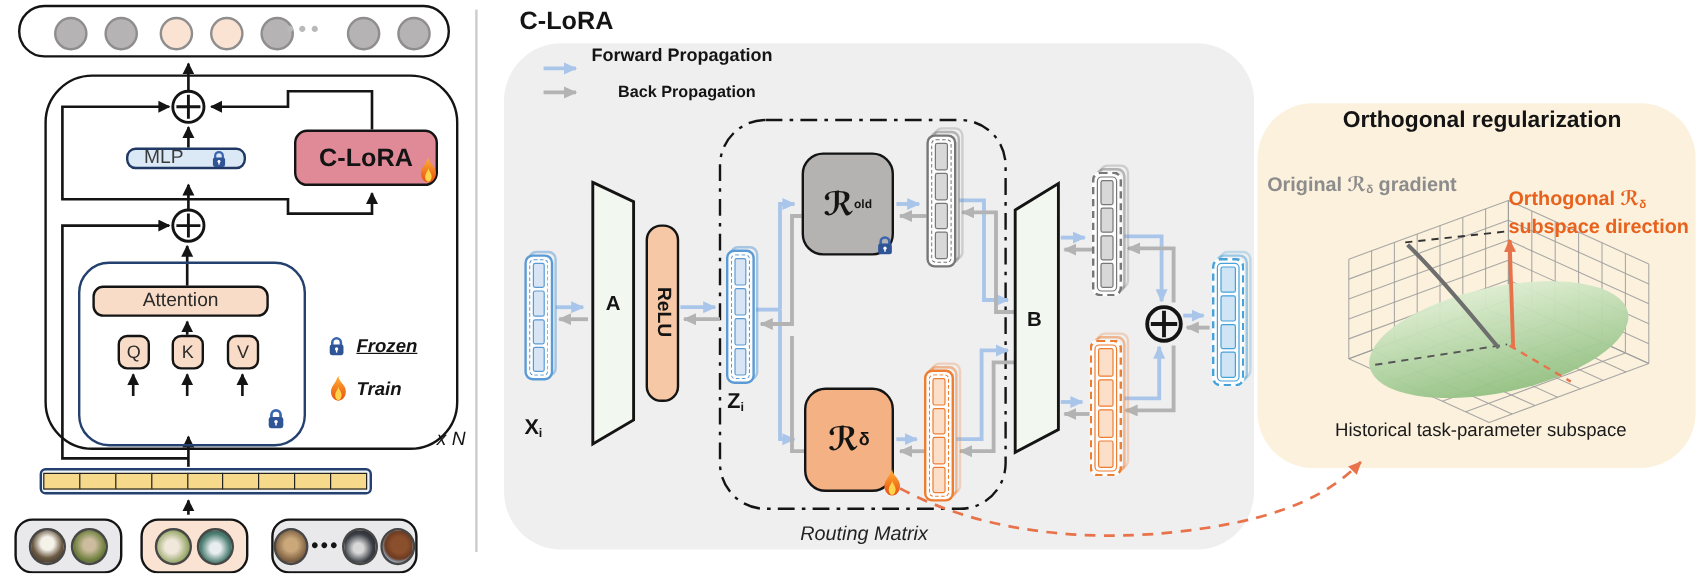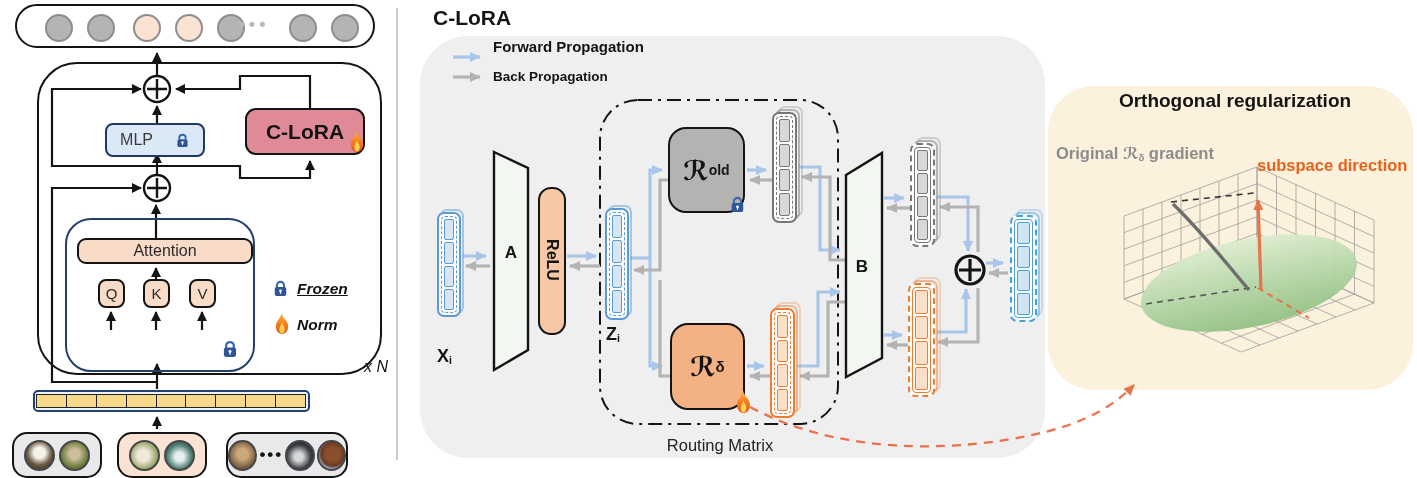--- a/index.html
+++ b/index.html
@@ -13,23 +13,23 @@
   .center{text-align:center;}
 
   
   .tokenbox{left:15px;top:4px;width:360px;height:44px;border:2.4px solid #141414;border-radius:22px;background:#fff;display:flex;align-items:center;}
   .tok{position:absolute;width:28px;height:28px;border-radius:50%;border:2.4px solid #8f8d8d;top:8px;box-sizing:border-box;}
   .tok.gray{background:#b5b3b3;}
   .tok.peach{background:#fbe3d3;}
   .bigblock{left:37px;top:62px;width:345px;height:313px;border:2.4px solid #141414;border-radius:40px;background:transparent;}
   .subblock{left:65px;top:218px;width:190px;height:154px;border:2px solid #24406e;border-radius:26px;}
   .pbox{display:flex;align-items:center;justify-content:center;border:2px solid #141414;font-size:16px;color:#2a2a2a;}
-  .mlpbox{left:105px;top:123px;width:100px;height:34px;background:#dbe8f6;border:2px solid #1f3864;border-radius:8px;gap:22px;}
+  .mlpbox{left:105px;top:123px;width:100px;height:18px;background:#dbe8f6;border:2px solid #1f3864;border-radius:8px;gap:22px;}
   .clorabox{left:245px;top:108px;width:120px;height:47px;background:#e08a97;border:2.4px solid #141414;border-radius:11px;font-size:21px;font-weight:bold;color:#141414;}
-  .attnbox{left:77px;top:238px;width:176px;height:26px;background:#f8dcc7;border-radius:9px;}
+  .attnbox{left:77px;top:238px;width:147px;height:26px;background:#f8dcc7;border-radius:9px;}
   .qkv{width:27px;height:29px;background:#f8dcc7;border-radius:8px;font-size:15px;}
   .normbox{left:107px;top:330px;width:101px;height:29px;background:#fbe9c8;border-radius:8px;}
   .strip{left:33px;top:390px;width:277px;height:22px;border:2.2px solid #24406e;border-radius:5px;background:#eef4fb;display:flex;gap:0;padding:2px;box-sizing:border-box;}
   .strip .tcell{flex:1;background:#f7d98b;border:1.2px solid #222;margin-left:-1px;}
   .group{border:2.2px solid #141414;border-radius:15px;display:flex;align-items:center;justify-content:center;gap:4px;}
   .animal{width:31px;height:31px;border-radius:50%;border:2.4px solid #474747;box-sizing:border-box;}
   .a-bird{background:radial-gradient(circle at 50% 40%,#f5f2ea 0 26%,#6b5a43 58%,#2e2620 100%);}
   .a-owl{background:radial-gradient(circle at 50% 45%,#cdbd9e 0 24%,#70803f 63%,#3f4a22 100%);}
   .a-cat{background:radial-gradient(circle at 45% 50%,#f0e8da 0 28%,#98a86a 68%,#5d6e3a 100%);}
   .a-duck{background:radial-gradient(circle at 50% 55%,#e8eef0 0 22%,#4e7f72 60%,#25423c 100%);}
@@ -274,21 +274,21 @@
       <use href="#lock"></use>
     </svg>
 
   <svg class="icon" style="left:272px;top:280px;" width="17" height="17" viewBox="0 0 16 16">
       <use href="#lock"></use>
     </svg>
   <div class="lbl bold" style="left:297px;top:280px;font-size:15.5px;font-style:italic;text-decoration:underline;">Frozen</div>
   <svg class="icon" style="left:273px;top:312px;" width="18" height="24" viewBox="0 0 20 26">
       <use href="#flame"></use>
     </svg>
-  <div class="lbl bold" style="left:297px;top:316px;font-size:15.5px;font-style:italic;">Norm</div>
+  <div class="lbl bold" style="left:297px;top:316px;font-size:15.5px;font-style:italic;">Train</div>
 
   <div class="lbl" style="left:364px;top:358px;font-size:16px;font-style:italic;">x N</div>
 
   <div class="comp strip">
     <div class="tcell"></div>
       <div class="tcell"></div>
       <div class="tcell"></div>
       <div class="tcell"></div>
       <div class="tcell"></div>
       <div class="tcell"></div>
@@ -307,21 +307,21 @@
   </div>
   <div class="comp group" style="left:226px;top:432px;width:122px;height:46px;background:#e9e9eb;gap:2px;">
     <div class="animal a-deer"></div>
     <span class="dots" style="font-size:17px;color:#141414;letter-spacing:2px;">•••</span>
     <div class="animal a-goose"></div>
     <div class="animal a-horse"></div>
   </div>
 
   <div class="lbl bold" style="left:433px;top:6px;font-size:21px;">C-LoRA</div>
   <div class="lbl bold" style="left:493px;top:38px;font-size:15px;">Forward Propagation</div>
-  <div class="lbl bold" style="left:493px;top:69px;font-size:13.5px;">Back Propagation</div>
+  <div class="lbl bold" style="left:515px;top:69px;font-size:13.5px;">Back Propagation</div>
 
   <div class="vec blue single" style="left:437px;top:212px;width:24px;height:105px;">
     <div class="layer l1"></div>
       <div class="vbody">
         <div class="vec-inner">
           <div class="cell"></div>
           <div class="cell"></div>
           <div class="cell"></div>
           <div class="cell"></div>
         </div>
@@ -414,40 +414,42 @@
   <svg class="trap" style="left:843px;top:150px;" width="42" height="230" viewBox="0 0 42 230">
     <polygon points="3,25 39,3 39,208 3,227" fill="#f2f7ef" stroke="#141414" stroke-width="2.4"></polygon>
   </svg>
   <div class="lbl bold center" style="left:845px;top:257px;width:34px;font-size:17px;">B</div>
 
   <div class="comp relubox"></div>
   <div class="lbl bold center" style="left:512px;top:251px;width:80px;font-size:16px;transform:rotate(90deg);">ReLU</div>
 
   <div class="comp rbox roldbox">
     <span class="msym" style="font-size:27px;">ℛ</span>
-      <span class="msub" style="font-size:14px;">old</span>
+      <span class="msub" style="font-size:10px;">old</span>
   </div>
   <svg class="icon" style="left:729px;top:196px;" width="17" height="17" viewBox="0 0 16 16">
       <use href="#lock"></use>
     </svg>
 
   <div class="comp rbox rdeltabox">
     <span class="msym" style="font-size:27px;">ℛ</span>
       <span class="msub" style="font-size:15px;">δ</span>
   </div>
   <svg class="icon" style="left:734px;top:390px;" width="19" height="25" viewBox="0 0 20 26">
       <use href="#flame"></use>
     </svg>
 
-  <div class="lbl center" style="left:598px;top:436px;width:244px;font-size:16.5px;color:#222;">Routing Matrix</div>
+  <div class="lbl center" style="left:598px;top:436px;width:244px;font-size:16.5px;color:#222;font-style:italic;">Routing Matrix</div>
 
   <div class="lbl bold" style="left:1056px;top:144px;font-size:16.5px;color:#8c8c8c;">
     <span>Original </span><span class="msym">ℛ</span><span class="msub">δ</span><span> gradient</span>
   </div>
 
   <div class="lbl bold center" style="left:1075px;top:90px;width:320px;font-size:19px;">Orthogonal regularization</div>
 
   <div class="lbl bold" style="left:1257px;top:156px;font-size:16.5px;color:#e8621d;line-height:19px;">
+    <div><span>Orthogonal </span><span class="msym">ℛ</span><span class="msub">δ</span></div>
     <div>subspace direction</div>
   </div>
 
+  <div class="lbl center" style="left:1078px;top:350px;width:312px;font-size:15.5px;font-weight:normal;color:#1a1a1a;">Historical task-parameter subspace</div>
 
 </div>
 
 </body></html>

